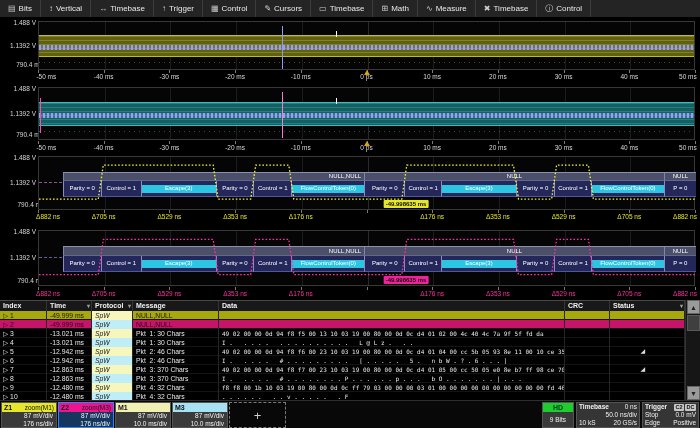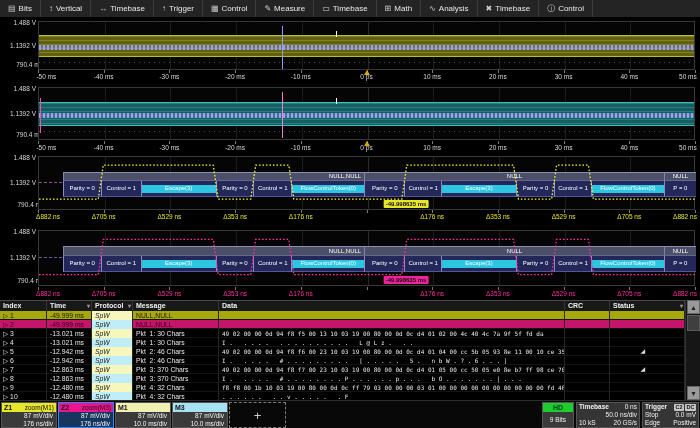--- a/index.html
+++ b/index.html
@@ -97,33 +97,33 @@
       <div class="menu-item">
         <span class="mi">↑</span>
         <span>Trigger</span>
       </div>
       <div class="menu-item">
         <span class="mi">▦</span>
         <span>Control</span>
       </div>
       <div class="menu-item">
         <span class="mi">✎</span>
-        <span>Measure</span>
+        <span>Cursors</span>
       </div>
       <div class="menu-item">
         <span class="mi">▭</span>
         <span>Timebase</span>
       </div>
       <div class="menu-item">
         <span class="mi">⊞</span>
         <span>Math</span>
       </div>
       <div class="menu-item">
         <span class="mi">∿</span>
-        <span>Analysis</span>
+        <span>Measure</span>
       </div>
       <div class="menu-item">
         <span class="mi">✖</span>
         <span>Timebase</span>
       </div>
       <div class="menu-item">
         <span class="mi">ⓘ</span>
         <span>Control</span>
       </div>
     </div>

